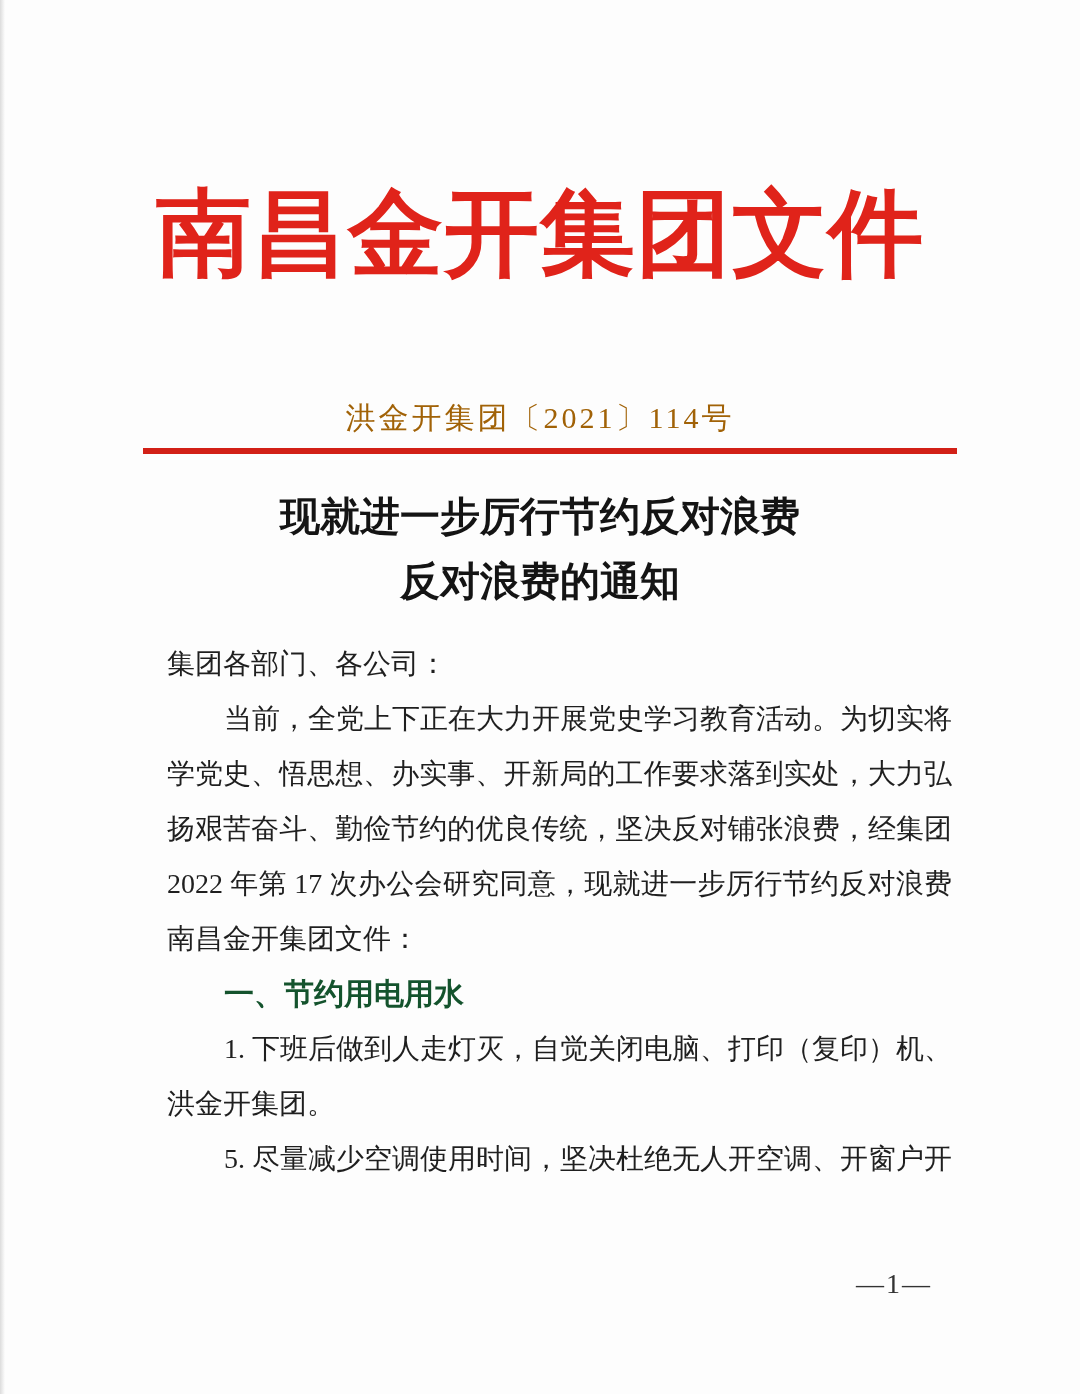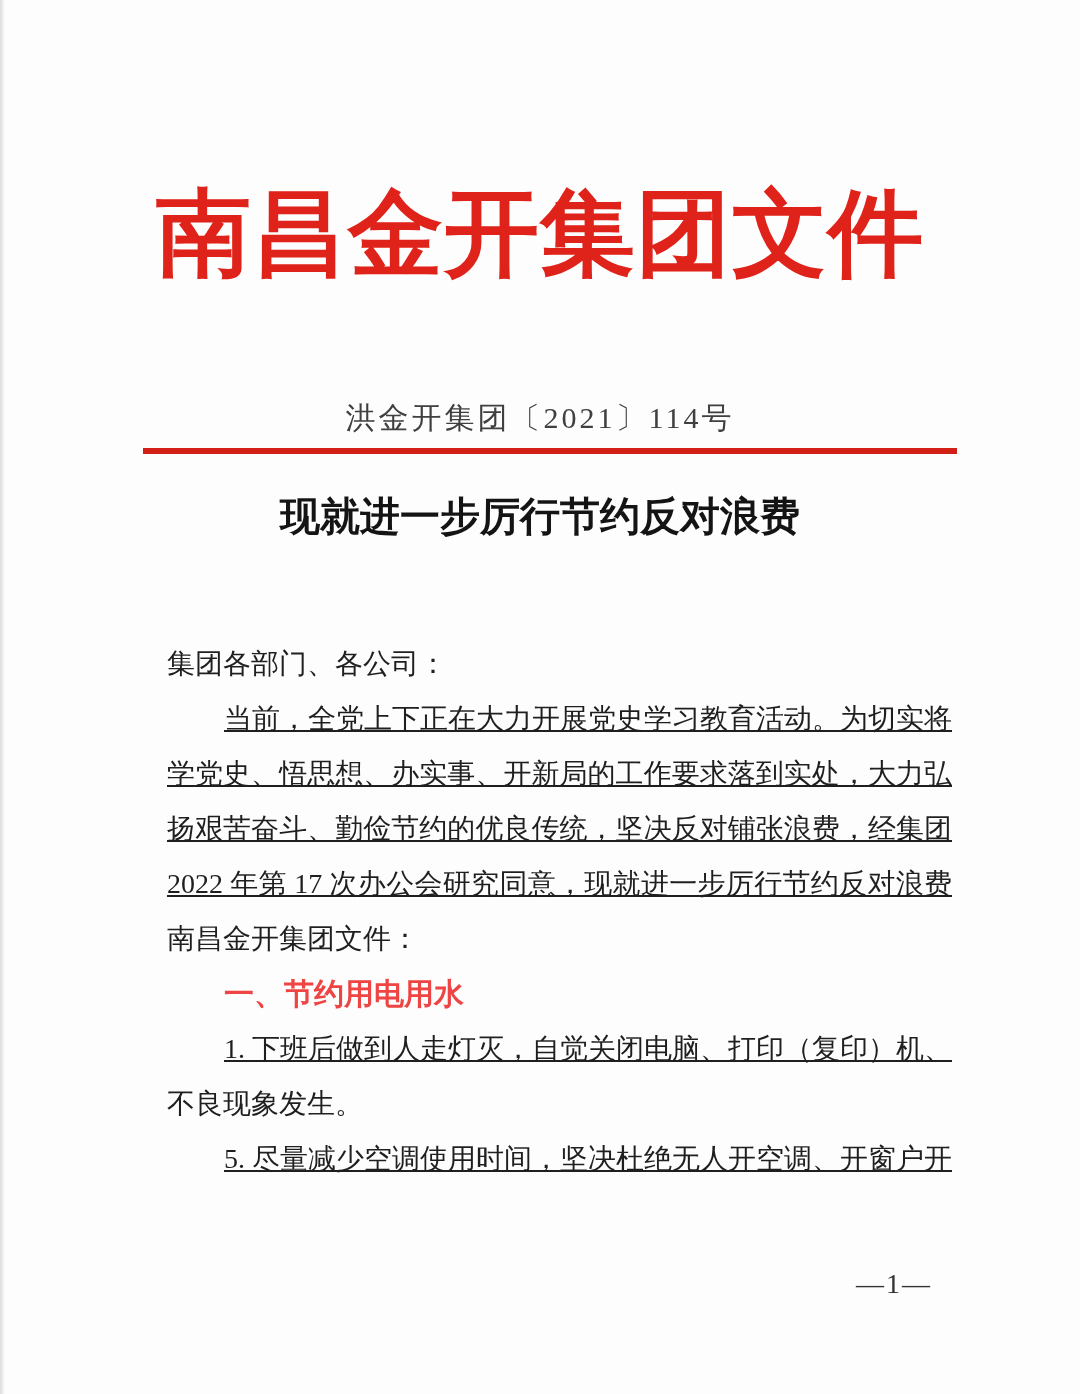--- a/index.html
+++ b/index.html
@@ -33,21 +33,21 @@
     color: var(--banner-red, #e0231a);
   }
   .docnum {
     position: absolute;
     top: 398px;
     left: 0;
     width: 100%;
     text-align: center;
     font-size: 30px;
     letter-spacing: 3px;
-    color: #404040;
+    color: #a16207;
   }
   .rule {
     position: absolute;
     left: 143px;
     top: 448px;
     width: 814px;
     height: 6px;
     background: var(--rule-red, #d22017);
   }
   .doc-title {
@@ -71,28 +71,27 @@
   }
   .line {
     height: 55px;
     line-height: 55px;
     text-align: left;
     margin-left: 27px;
   }
   .line.justify {
     text-align: justify;
     text-align-last: justify;
-    text-decoration: underline;
   }
   .line.indent { text-indent: 57px; }
   .line.bold {
     font-family: "Liberation Sans", sans-serif;
     font-weight: 700;
     font-size: 30px;
-    color: #ef4444;
+    color: #14532d;
   }
   .pagenum {
     position: absolute;
     left: 856px;
     top: 1268px;
     font-size: 28px;
     letter-spacing: 2px;
     color: #333333;
   }
 </style>
@@ -103,29 +102,30 @@
   <div class="scan-edge"></div>
 
   <div class="banner">南昌金开集团文件</div>
 
   <div class="docnum">洪金开集团〔2021〕114号</div>
 
   <div class="rule"></div>
 
   <div class="doc-title">
     <div>现就进一步厉行节约反对浪费</div>
+    <div>反对浪费的通知</div>
   </div>
 
   <div class="body-block">
       <div class="line">集团各部门、各公司：</div>
       <div class="line indent justify">当前，全党上下正在大力开展党史学习教育活动。为切实将</div>
       <div class="line justify">学党史、悟思想、办实事、开新局的工作要求落到实处，大力弘</div>
       <div class="line justify">扬艰苦奋斗、勤俭节约的优良传统，坚决反对铺张浪费，经集团</div>
       <div class="line justify">2022 年第 17 次办公会研究同意，现就进一步厉行节约反对浪费</div>
       <div class="line">南昌金开集团文件：</div>
       <div class="line indent bold">一、节约用电用水</div>
       <div class="line indent justify">1. 下班后做到人走灯灭，自觉关闭电脑、打印（复印）机、</div>
-      <div class="line">不良现象发生。</div>
+      <div class="line">洪金开集团。</div>
       <div class="line indent justify">5. 尽量减少空调使用时间，坚决杜绝无人开空调、开窗户开</div>
     </div>
 
   <div class="pagenum">—1—</div>
 </div>
 
 </body></html>

